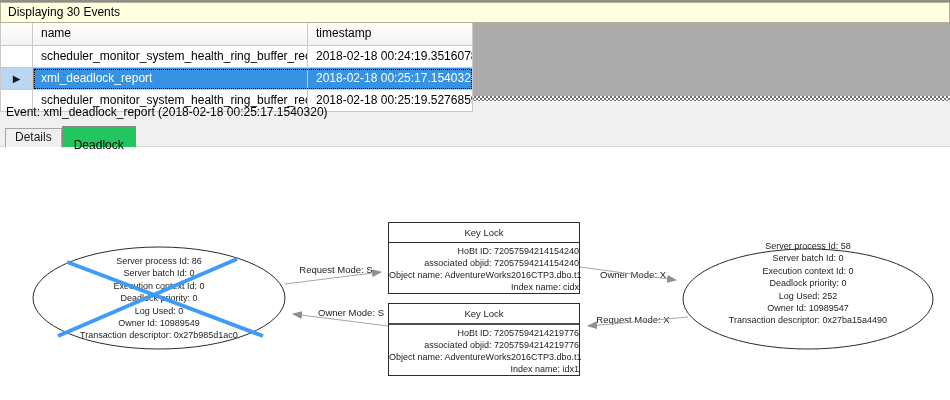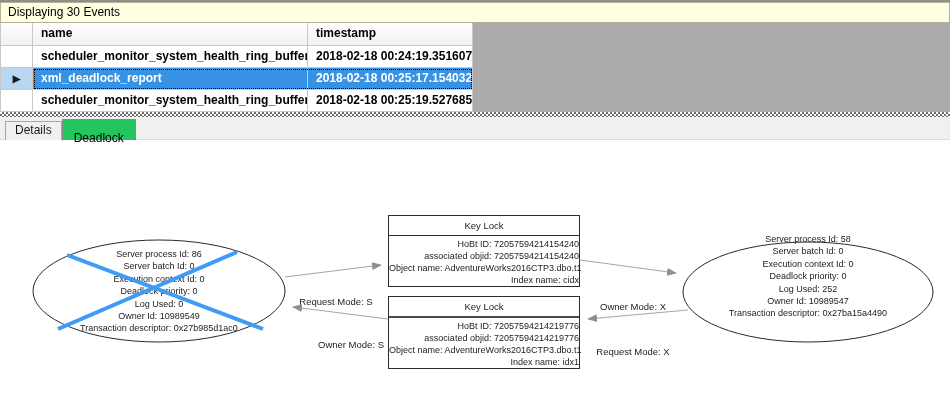--- a/index.html
+++ b/index.html
@@ -10,21 +10,21 @@
   .topstrip { height:2px; background:#8e8e8e; }
 
   
   .events-header {
     height:21px; box-sizing:border-box; background:#FFFFE1;
     border:1px solid #b8b093; padding-left:7px;
     font-size:12px; line-height:19px; color:#000;
   }
 
   
-  .gridwrap { display:flex; height:89px; background:#f9a8d4;font-weight:bold; }
+  .gridwrap { display:flex; height:73px; background:#f9a8d4; }
   .gridtable { width:473px; background:#fff; }
   .grid-row { display:flex; height:22px; }
   .grid-row.header { height:23px; }
   .cell {
     box-sizing:border-box; background:#fff;
     border-right:1px solid #c9c9c9; border-bottom:1px solid #c9c9c9;
     font-size:12px; line-height:21px; padding-left:8px;
     white-space:nowrap; overflow:hidden;
   }
   .cell.sel {
@@ -90,21 +90,21 @@
   .lockbox.bottom { top:156px; height:73px; }
   .lockbox .title {
     height:19px; line-height:19px; text-align:center; font-size:9.5px;
     border-bottom:1px solid #2b2b2b; color:#1c1c1c;
   }
   .lockbox.bottom .title { border-bottom:2px solid #4a4a4a; }
   .lockbox .body { padding-top:2px; }
   .lockbox .bline { font-size:9px; line-height:12px; text-align:right; white-space:nowrap; color:#1c1c1c; }
   .edge-label {
     position:absolute; transform:translateX(-50%); z-index:1;
-    font-size:9.5px; color:#1c1c1c; white-space:nowrap;margin-top:39px;
+    font-size:9.5px; color:#1c1c1c; white-space:nowrap;
   }
 </style>
 </head>
 <body>
 
 <div>
   <div class="topstrip"></div>
 
   <div class="events-header">
     <span>Displaying 30 Events</span>
@@ -144,20 +144,23 @@
           <div class="cell name">scheduler_monitor_system_health_ring_buffer_recorded</div>
           <div class="cell ts">2018-02-18 00:25:19.5276859</div>
         </div>
       </div>
     </div>
     <div class="grid-filler"></div>
   </div>
 
   <div class="splitter"></div>
 
+  <div class="event-bar">
+    <span>Event: xml_deadlock_report (2018-02-18 00:25:17.1540320)</span>
+  </div>
 
   <div class="tabstrip">
     <div class="tab inactive">Details</div>
     <div class="tab active">Deadlock</div>
   </div>
 
   <div class="content">
 
     <svg class="graph-svg" width="950" height="237" viewBox="0 0 950 237">
       <defs>

